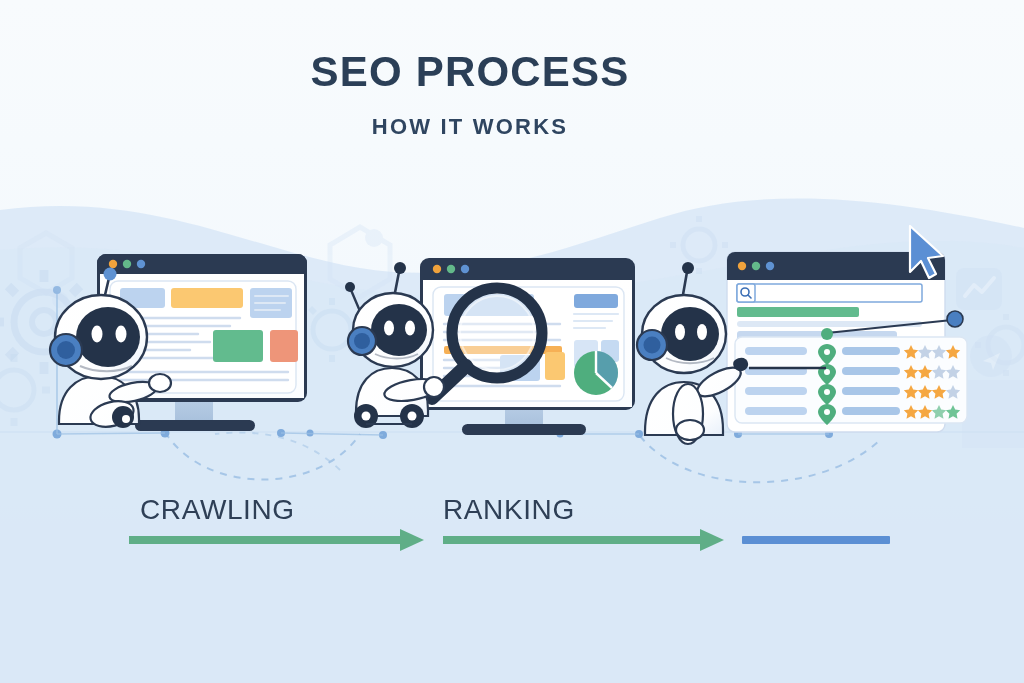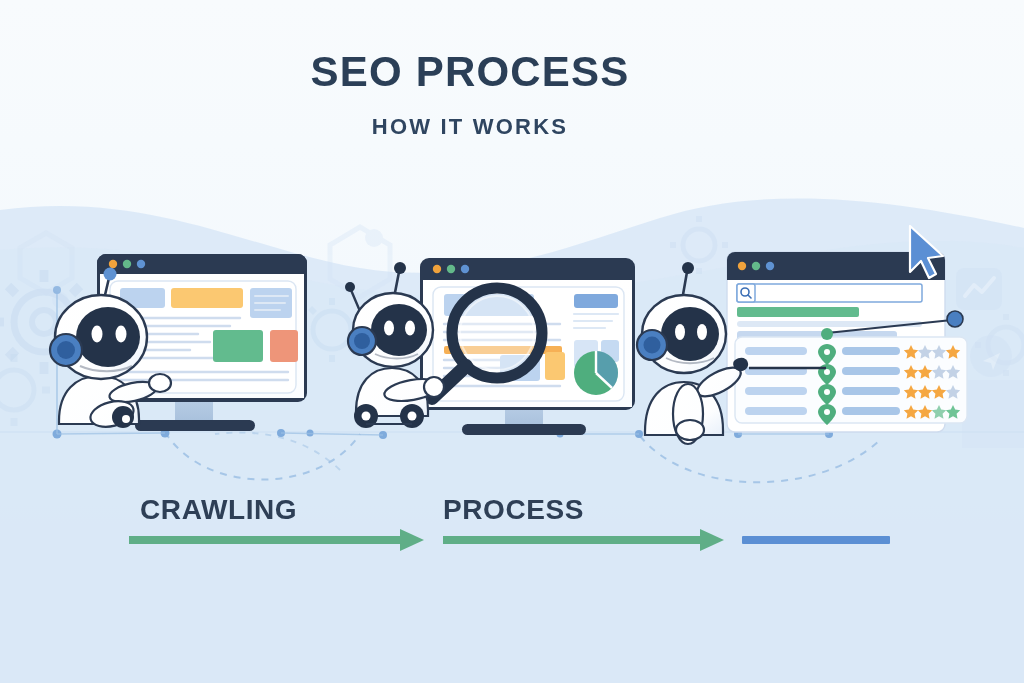--- a/index.html
+++ b/index.html
@@ -18,21 +18,21 @@
     font-size:42px; font-weight:bold; letter-spacing:1.2px;
     color:#2b3f57; margin-top:48px;
     font-family:"Liberation Sans", sans-serif;
   }
   .subtitle {
     font-size:22px; font-weight:bold; letter-spacing:2.2px;
     color:#2f4560; margin-top:18px;
   }
 
   .step-label {
-    position:absolute; font-size:28px; font-weight:bold;
+    position:absolute; font-size:28px; font-weight:normal;
     letter-spacing:0.6px; color:#2e3f56; white-space:nowrap;
   }
   #lbl0 { left:140px; top:494px; }
   #lbl1 { left:443px; top:494px; }
   #lbl2 { left:742px; top:494px; }
 </style>
 </head>
 <body>
 
 <div id="stage">
@@ -408,15 +408,15 @@
       <rect x="742" y="536" width="148" height="8" rx="1" fill="#5b8fd4"></rect>
     </g>
   </svg>
 
   <div class="title-wrap">
     <div class="title">SEO PROCESS</div>
     <div class="subtitle">HOW IT WORKS</div>
   </div>
 
   <div class="step-label" id="lbl0">CRAWLING</div>
-  <div class="step-label" id="lbl1">PROCESS</div>
+  <div class="step-label" id="lbl1">RANKING</div>
 
 </div>
 
 </body></html>

